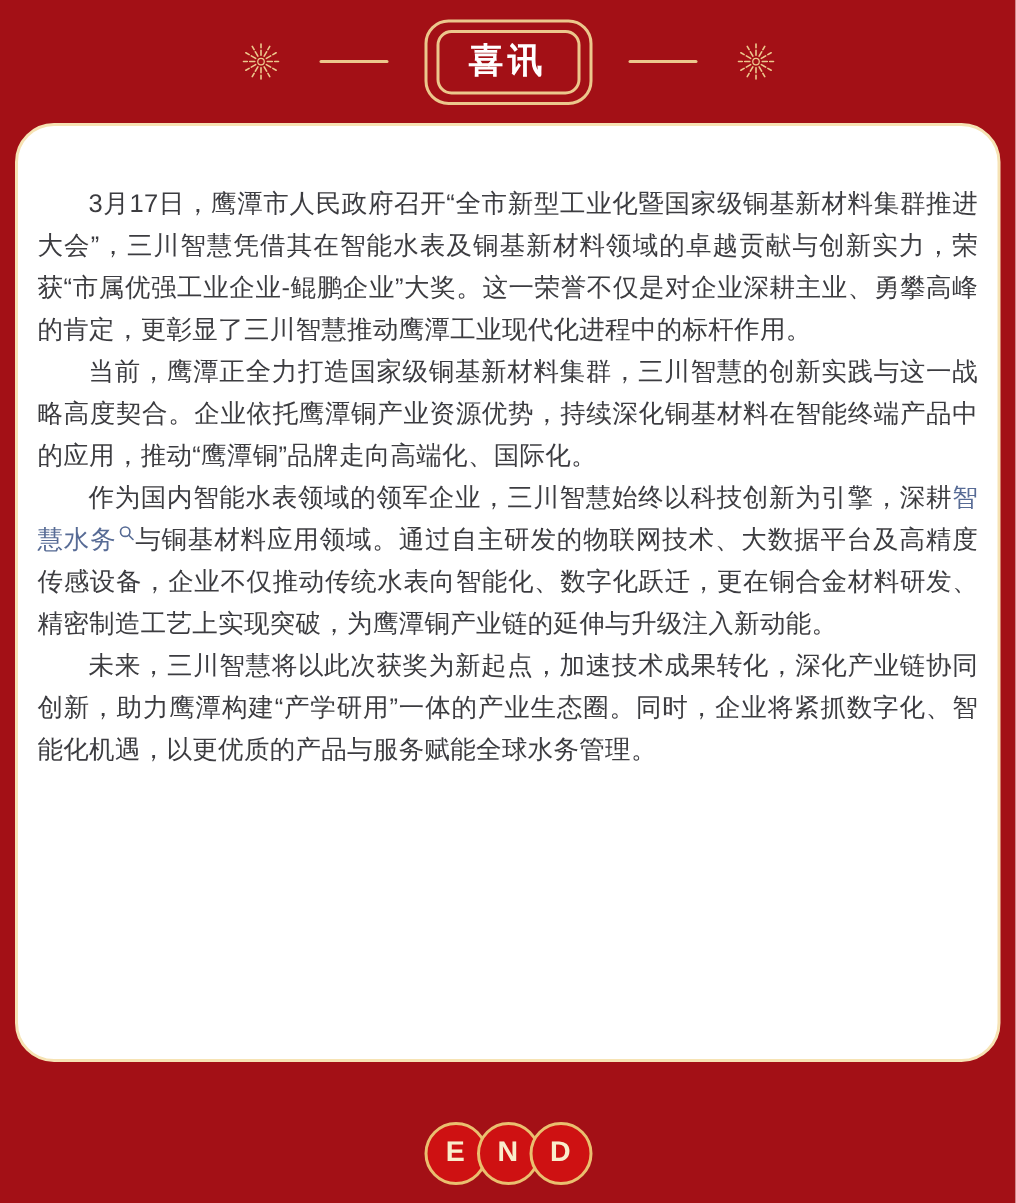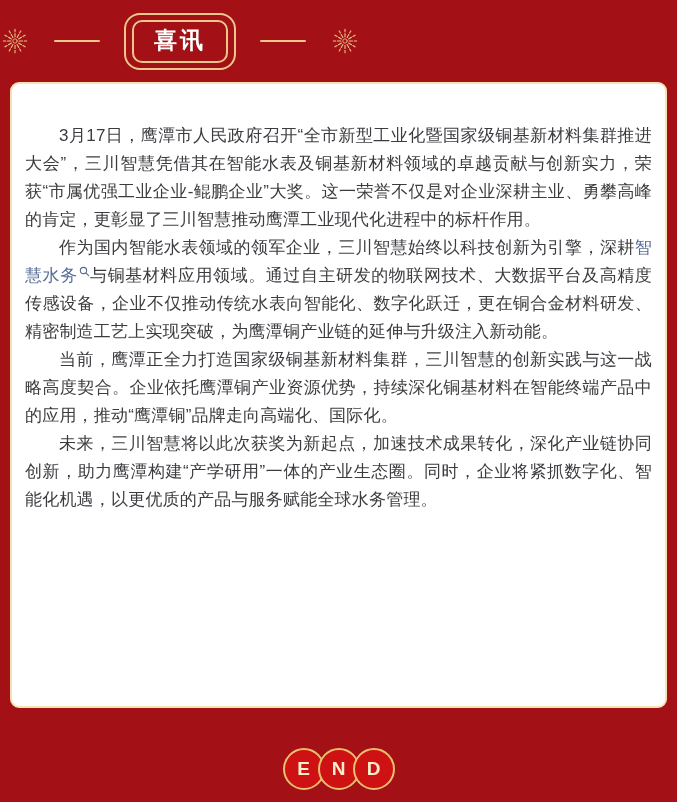--- a/index.html
+++ b/index.html
@@ -2,30 +2,30 @@
 <html><head>
 <meta charset="utf-8">
 <style>
   html,body{margin:0;padding:0}
   body{
     width:677px;height:802px;overflow:hidden;
     background:#a31016;
     font-family:"Liberation Sans","DejaVu Sans",sans-serif;
   }
   
-  .header{height:82px;display:flex;align-items:center;gap:24px}
+  .header{height:82px;display:flex;align-items:center;justify-content:center;gap:24px}
   .h-line{width:46px;height:2px;background:#ecc78c;border-radius:1px}
   .badge-outer{border:2px solid #ecc78c;border-radius:16px;padding:5px 6px}
   .badge-inner{border:2px solid #ecc78c;border-radius:10px;padding:3px 20px 5px}
   .badge-label{color:#ffffff;font-size:23px;font-weight:bold;letter-spacing:3px}
   .fw{flex:0 0 auto}
   
   .card{
     margin:0 10px;height:626px;box-sizing:border-box;
-    background:#ffffff;border:2px solid #f6e3b4;border-radius:9px;
+    background:#ffffff;border:2px solid #f6e3b4;border-radius:26px;
     padding:38px 13px 18px 13px;
   }
   .para{
     margin:0;font-size:17px;line-height:28px;color:#3c3c40;
     text-align:justify;text-indent:2em;
     letter-spacing:0.2px;
   }
   .kw{color:#576b95;cursor:pointer}
   .kw-icon{vertical-align:4px;margin-left:1px}
   
@@ -73,25 +73,25 @@
   </div>
   <div class="h-line"></div>
   <svg class="fw" width="30" height="30">
       <use href="#fw-symbol"></use>
     </svg>
 </div>
 
 <div class="card">
   <div class="article">
       <p class="para"><span>3月17日，鹰潭市人民政府召开“全市新型工业化暨国家级铜基新材料集群推进大会”，三川智慧凭借其在智能水表及铜基新材料领域的卓越贡献与创新实力，荣获“市属优强工业企业-鲲鹏企业”大奖。这一荣誉不仅是对企业深耕主业、勇攀高峰的肯定，更彰显了三川智慧推动鹰潭工业现代化进程中的标杆作用。</span></p>
+      <p class="para"><span>当前，鹰潭正全力打造国家级铜基新材料集群，三川智慧的创新实践与这一战略高度契合。企业依托鹰潭铜产业资源优势，持续深化铜基材料在智能终端产品中的应用，推动“鹰潭铜”品牌走向高端化、国际化。</span></p>
       <p class="para"><span>作为国内智能水表领域的领军企业，三川智慧始终以科技创新为引擎，深耕</span><span class="kw">智慧水务<svg class="kw-icon" viewBox="0 0 14 14" width="11" height="11">
             <circle cx="5.7" cy="5.7" r="4" fill="none" stroke="#576b95" stroke-width="1.4"></circle>
             <line x1="8.7" y1="8.7" x2="12.3" y2="12.3" stroke="#576b95" stroke-width="1.4" stroke-linecap="round"></line>
           </svg></span><span>与铜基材料应用领域。通过自主研发的物联网技术、大数据平台及高精度传感设备，企业不仅推动传统水表向智能化、数字化跃迁，更在铜合金材料研发、精密制造工艺上实现突破，为鹰潭铜产业链的延伸与升级注入新动能。</span></p>
-      <p class="para"><span>当前，鹰潭正全力打造国家级铜基新材料集群，三川智慧的创新实践与这一战略高度契合。企业依托鹰潭铜产业资源优势，持续深化铜基材料在智能终端产品中的应用，推动“鹰潭铜”品牌走向高端化、国际化。</span></p>
       <p class="para"><span>未来，三川智慧将以此次获奖为新起点，加速技术成果转化，深化产业链协同创新，助力鹰潭构建“产学研用”一体的产业生态圈。同时，企业将紧抓数字化、智能化机遇，以更优质的产品与服务赋能全球水务管理。</span></p>
     </div>
 </div>
 
 <div class="footer">
   <div class="end-circle">
     <span>E</span>
   </div>
   <div class="end-circle">
     <span>N</span>

